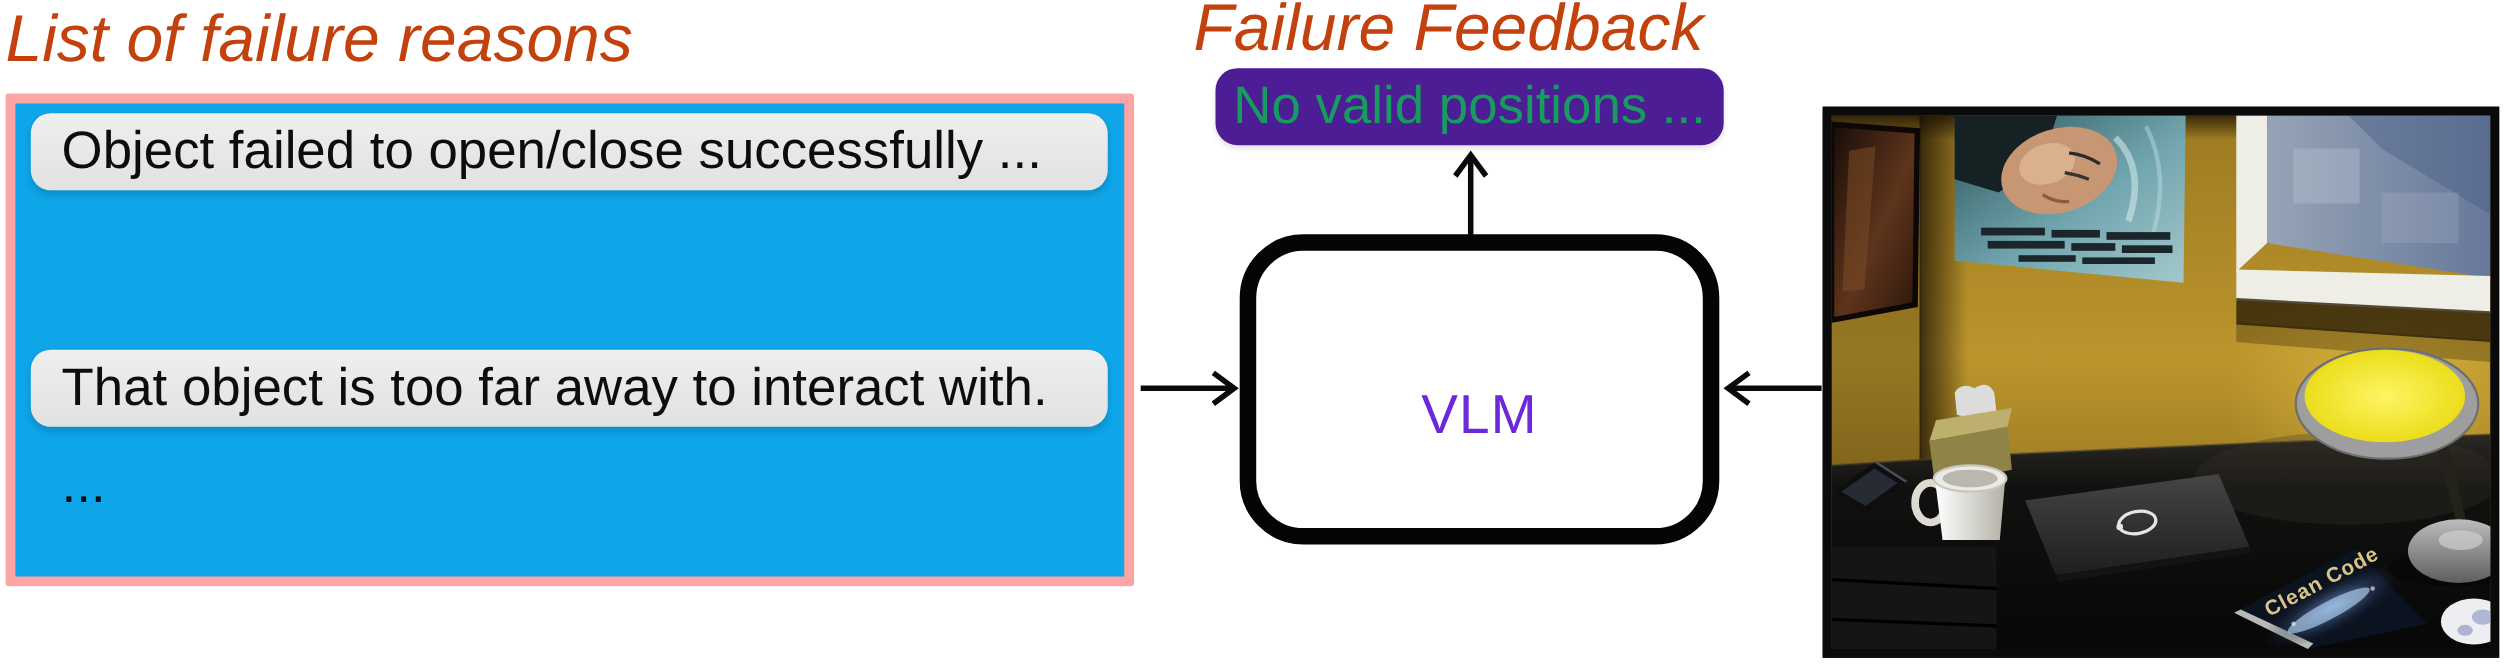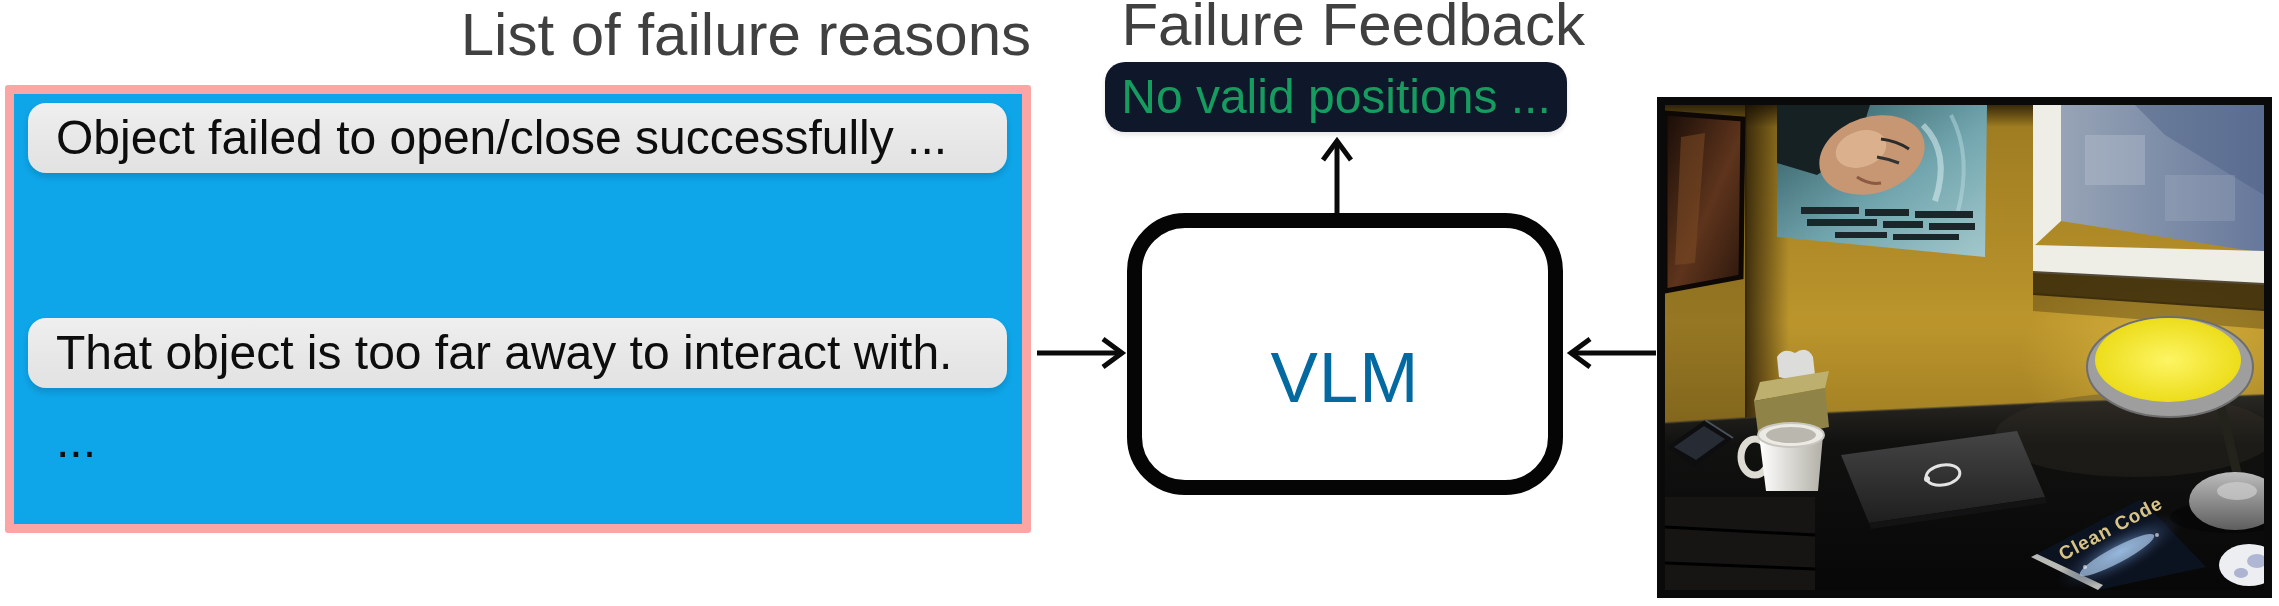--- a/index.html
+++ b/index.html
@@ -3,22 +3,22 @@
 <meta charset="utf-8">
 <style>
   html,body{margin:0;padding:0;background:#ffffff;}
   .canvas{
     position:relative;width:2279px;height:606px;overflow:hidden;
     background:#ffffff;
     font-family:"Liberation Sans","DejaVu Sans",sans-serif;
     color:#0c0c0c;
   }
   .sec-title{
-    position:absolute;text-align:right;font-size:60px;line-height:62px;
-    color:#404040;white-space:nowrap;
+    position:absolute;text-align:left;font-size:60px;line-height:62px;
+    color:#c2410c;white-space:nowrap;font-style:italic;
   }
   
   .reason-box{
     position:absolute;left:5px;top:85px;width:1026px;height:448px;
     box-sizing:border-box;border:9px solid #fca5a5;background:#0ea5e9;
     border-radius:3px;
   }
   .pill{
     position:absolute;left:14px;width:979px;height:70px;box-sizing:border-box;
     border-radius:18px;
@@ -26,31 +26,31 @@
     box-shadow:0 4px 6px rgba(0,0,0,0.14);
     font-size:48px;line-height:70px;padding-left:28px;
     color:#0d0d0d;white-space:nowrap;overflow:hidden;
   }
   .plain-item{
     position:absolute;left:42px;font-size:48px;line-height:70px;color:#0d0d0d;
   }
   
   .feedback-pill{
     position:absolute;left:1105px;top:62px;width:462px;height:70px;
-    border-radius:20px;background:#0f172a;
+    border-radius:20px;background:#4c1d95;
     box-shadow:0 3px 5px rgba(0,0,0,0.10);
     font-size:48px;line-height:70px;text-align:center;
     color:#179c60;white-space:nowrap;
   }
   .vlm-box{
     position:absolute;left:1127px;top:213px;width:436px;height:282px;
     box-sizing:border-box;border:15px solid #050505;border-radius:58px;
     background:#ffffff;display:flex;align-items:center;justify-content:center;
   }
-  .vlm-label{font-size:71px;color:#0369a1;letter-spacing:1px;margin-top:46px;}
+  .vlm-label{font-size:50px;color:#6d28d9;letter-spacing:1px;margin-top:46px;}
   .arrow{position:absolute;}
   .arrow svg{display:block;}
   
   .image-frame{
     position:absolute;left:1657px;top:97px;width:615px;height:501px;
     box-sizing:border-box;border:8px solid #0a0a0a;background:#111;
   }
   .image-frame svg{display:block;}
 </style>
 </head>

